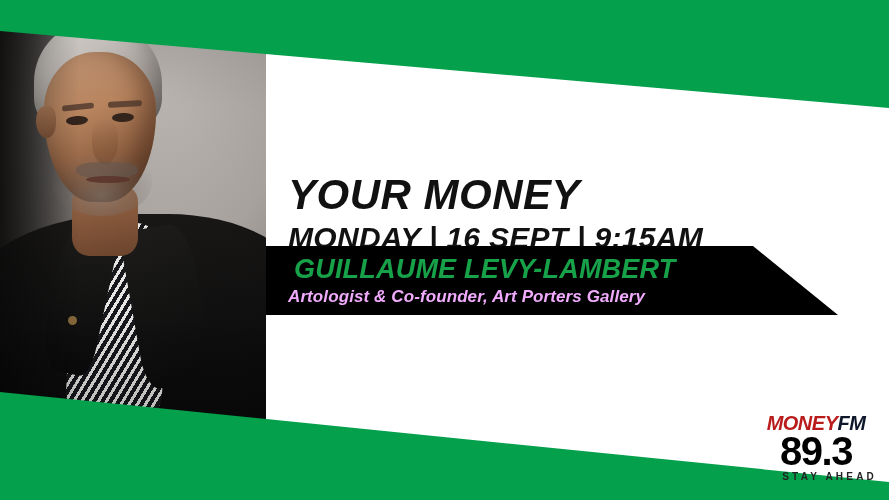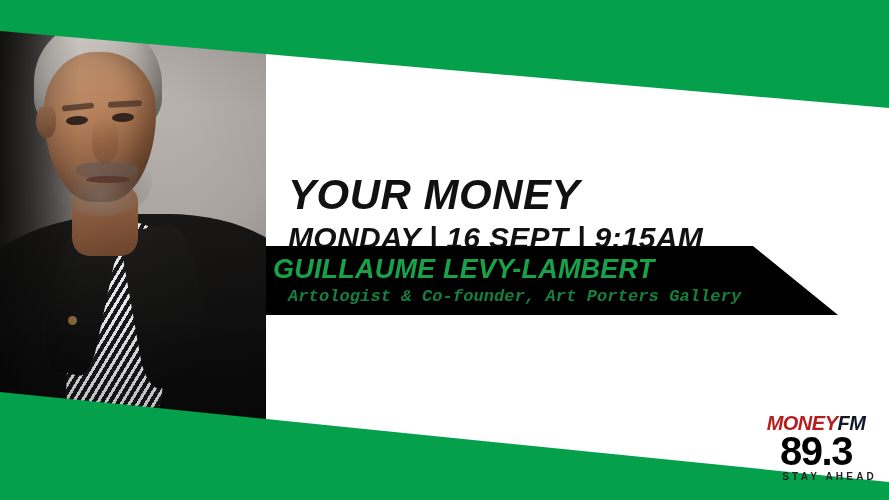--- a/index.html
+++ b/index.html
@@ -215,38 +215,37 @@
   .guest-banner {
     position: absolute;
     left: 266px; top: 246px;
     width: 575px; height: 69px;
     background: #000000;
     clip-path: polygon(0 0, 487px 0, 572px 69px, 0 69px);
     z-index: 6;
   }
   .guest-name {
     position: absolute;
-    left: 7px; top: 8px;
+    left: 28px; top: 8px;
     font-size: 27px;
     font-weight: bold;
     font-style: italic;
     letter-spacing: 0.2px;
     color: #17a149;
     white-space: nowrap;
   }
   .guest-role {
     position: absolute;
     left: 22px; top: 41px;
     font-size: 17px;
     font-weight: bold;
     font-style: italic;
     letter-spacing: 0.1px;
-    color: #15803d;
-    white-space: nowrap;
-    font-family: Liberation Mono, monospace;
+    color: #f0abfc;
+    white-space: nowrap;
   }
 
   
   .logo {
     position: absolute;
     right: 12px;
     bottom: 18px;
     width: 122px;
     text-align: center;
     z-index: 8;

